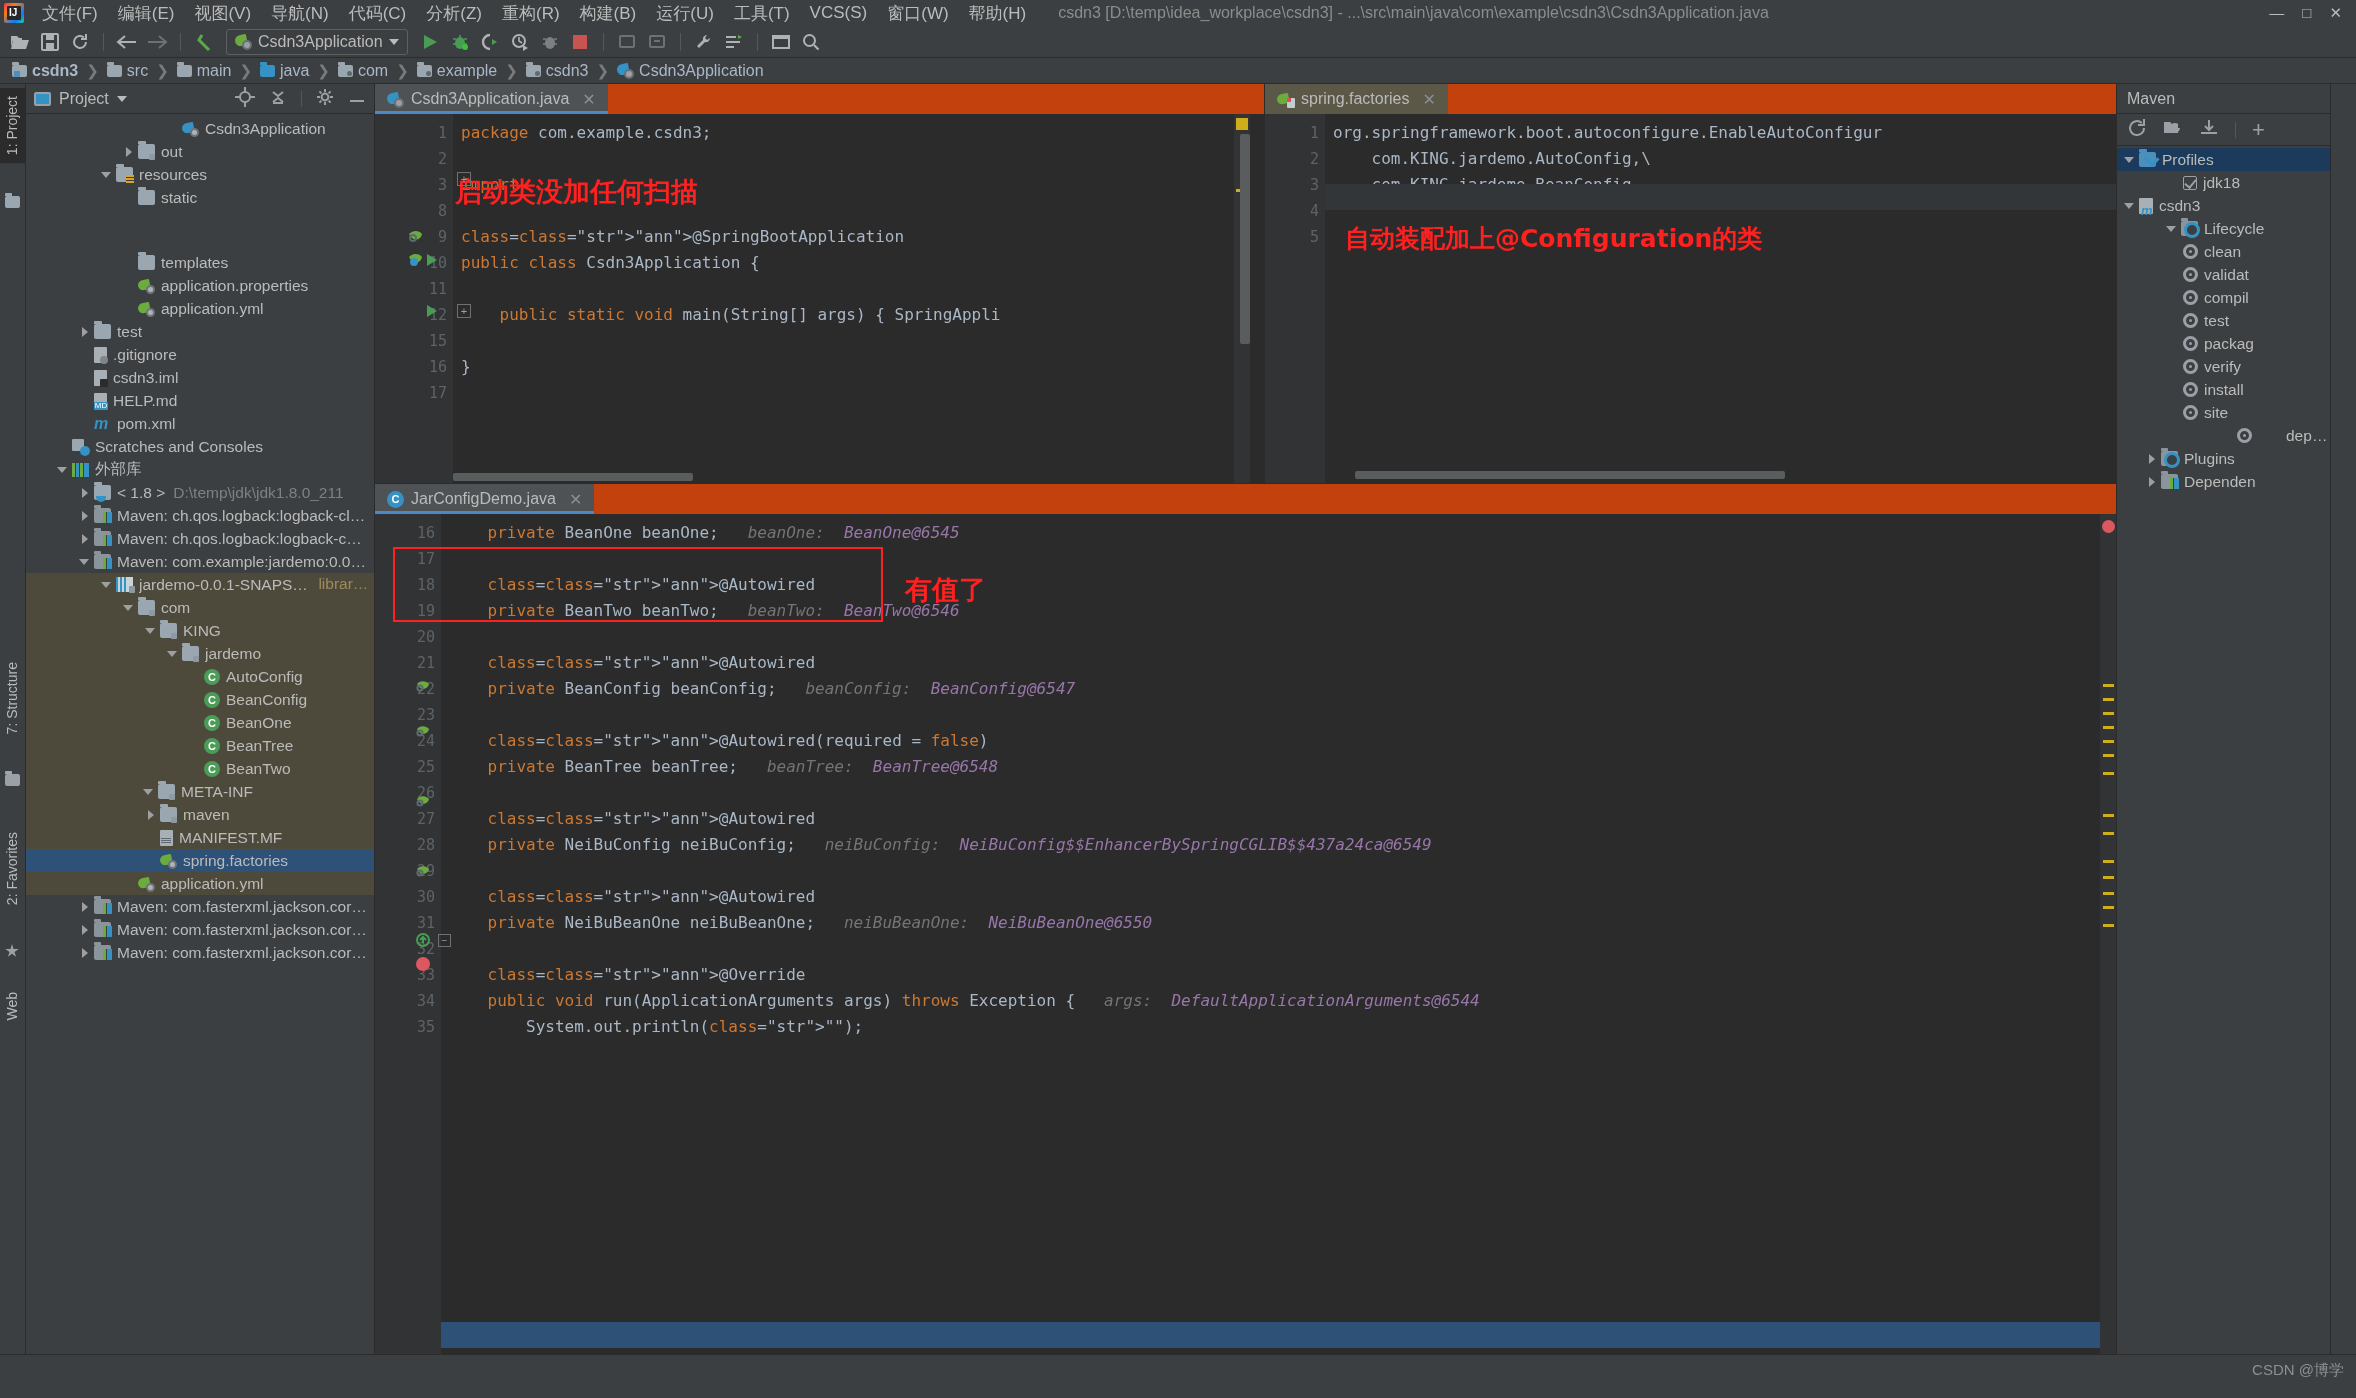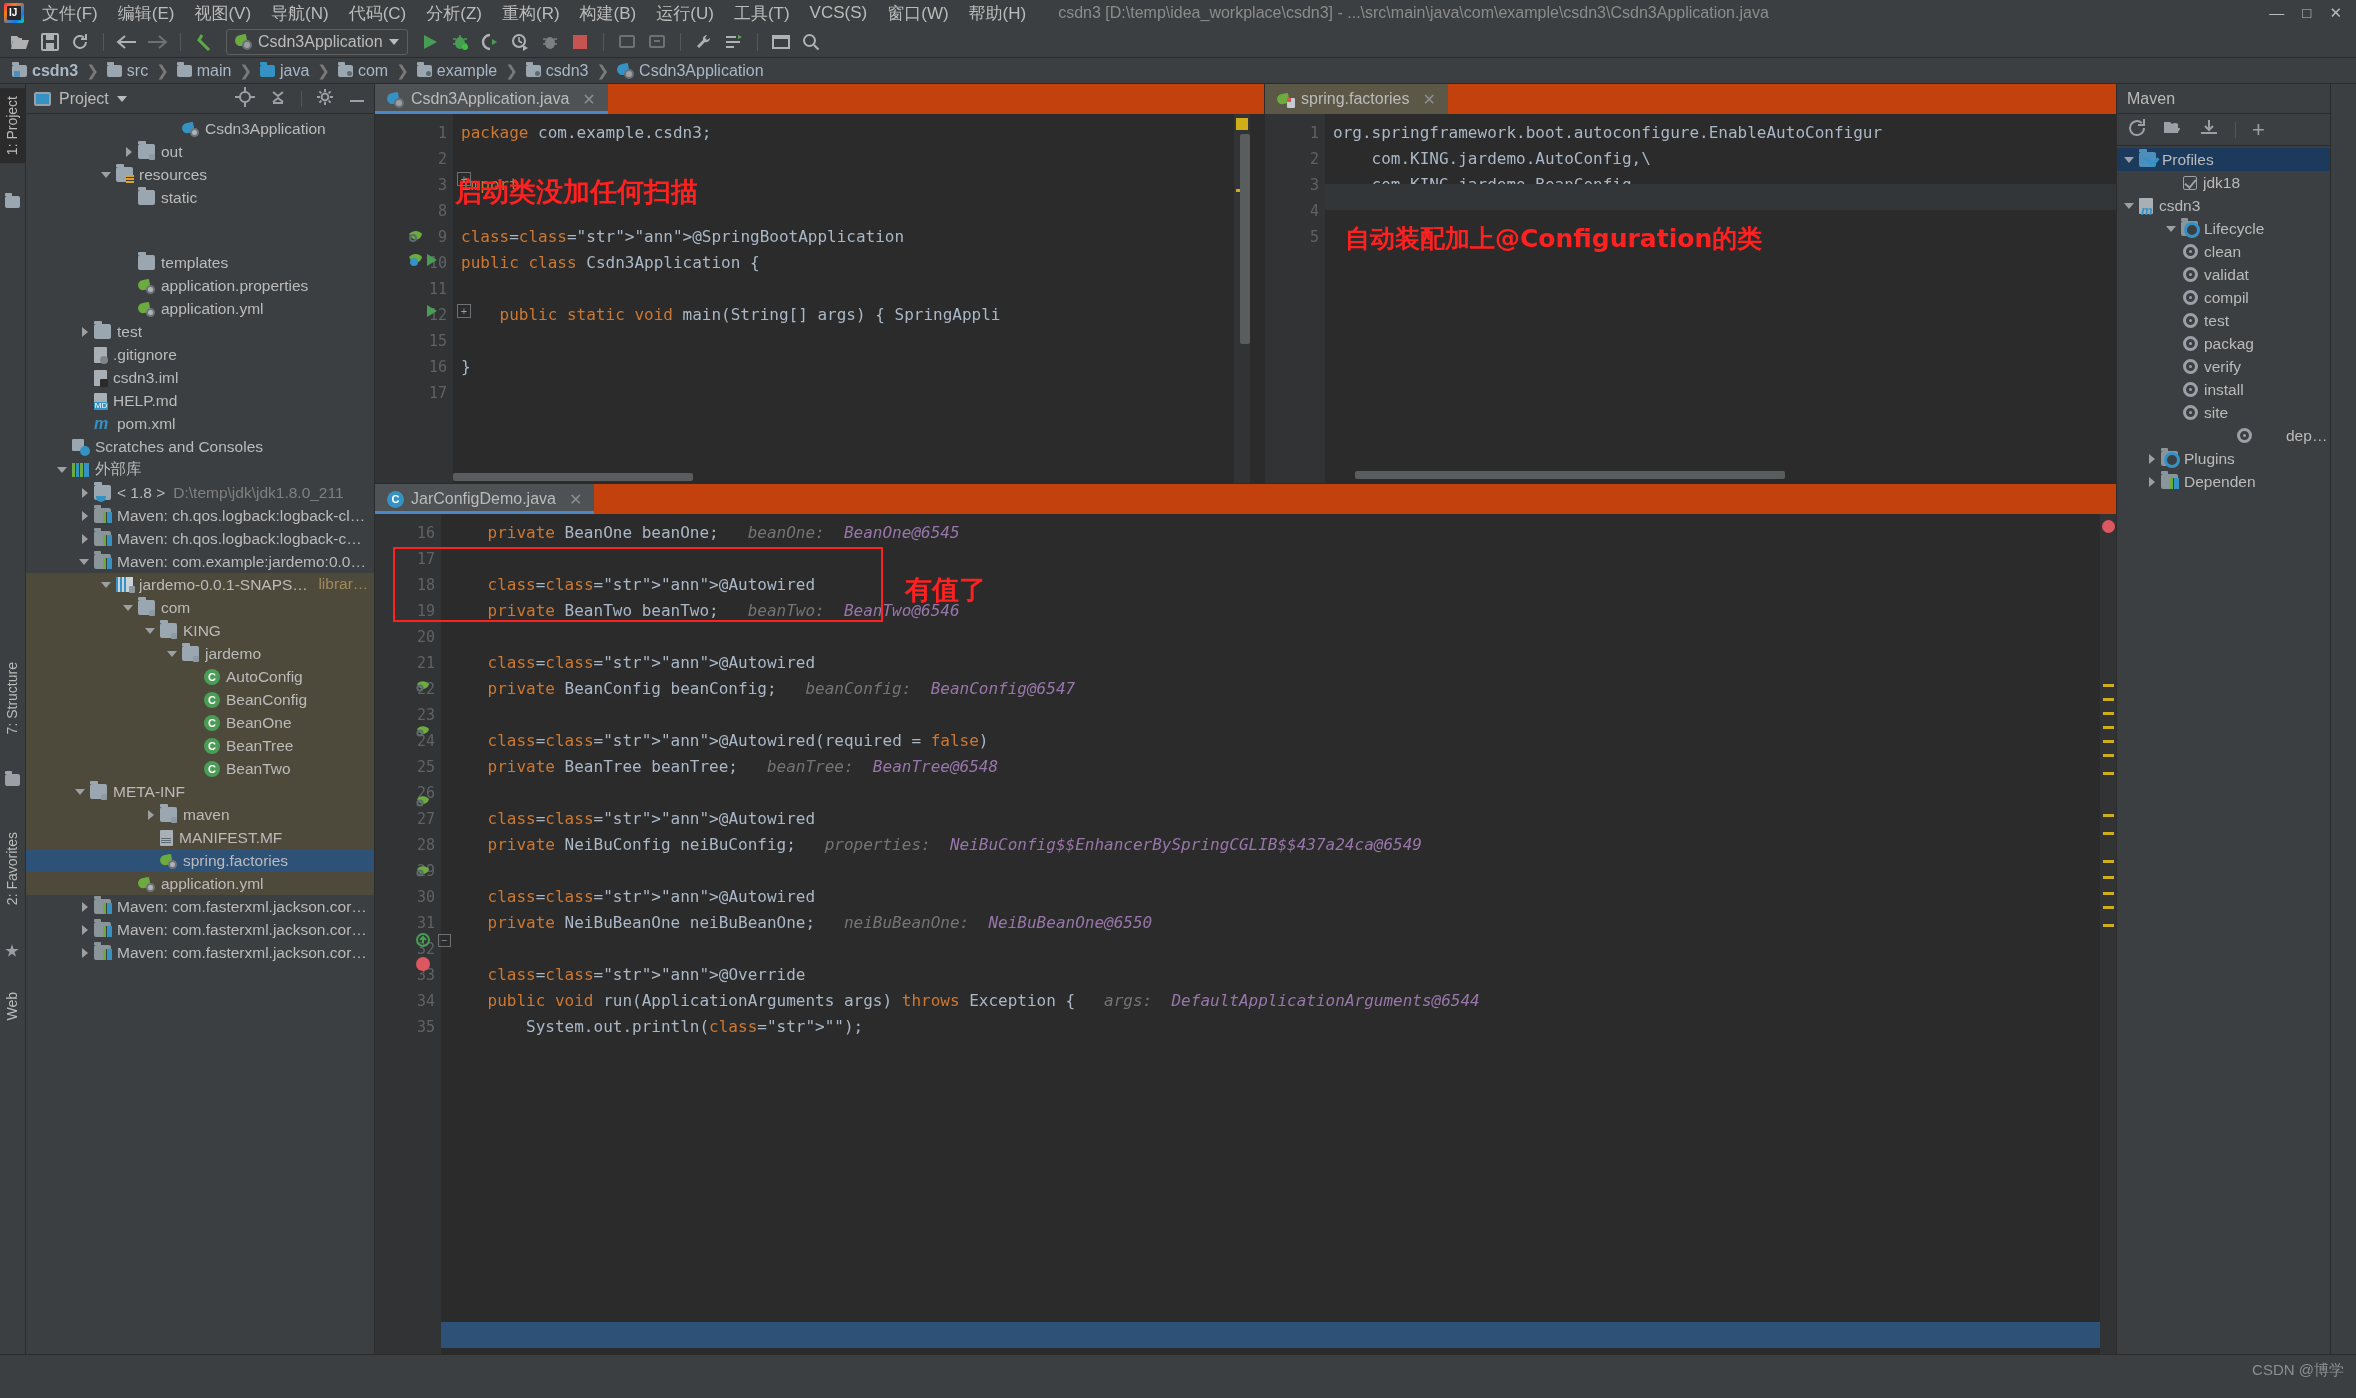--- a/index.html
+++ b/index.html
@@ -567,21 +567,21 @@
           <div class="row lib" style="padding-left: 162px;">
             <span class="arrow"></span>
             <span class="ico i-class">C</span>
             <span class="lbl">BeanTree</span>
           </div>
           <div class="row lib" style="padding-left: 162px;">
             <span class="arrow"></span>
             <span class="ico i-class">C</span>
             <span class="lbl">BeanTwo</span>
           </div>
-          <div class="row lib" style="padding-left: 48px; text-align: center;">
+          <div class="row lib" style="padding-left: 116px; text-align: center;">
             <span class="arrow open"></span>
             <span class="ico i-folder lock"></span>
             <span class="lbl">META-INF</span>
           </div>
           <div class="row lib" style="padding-left: 118px;">
             <span class="arrow closed"></span>
             <span class="ico i-folder lock"></span>
             <span class="lbl">maven</span>
           </div>
           <div class="row lib" style="padding-left: 118px;">
@@ -772,21 +772,21 @@
               <div class="cl">    <span <span="" class="kw">class</span>=<span <span="" class="kw">class</span>="str"&gt;"ann"&gt;@Autowired</div>
               <div class="cl">    <span class="kw">private</span> BeanTwo beanTwo;   <span class="hint">beanTwo:</span>  <span class="hintv">BeanTwo@6546</span></div>
               <div class="cl"></div>
               <div class="cl">    <span <span="" class="kw">class</span>=<span <span="" class="kw">class</span>="str"&gt;"ann"&gt;@Autowired</div>
               <div class="cl">    <span class="kw">private</span> BeanConfig beanConfig;   <span class="hint">beanConfig:</span>  <span class="hintv">BeanConfig@6547</span></div>
               <div class="cl"></div>
               <div class="cl">    <span <span="" class="kw">class</span>=<span <span="" class="kw">class</span>="str"&gt;"ann"&gt;@Autowired(required = <span class="kw">false</span>)</div>
               <div class="cl">    <span class="kw">private</span> BeanTree beanTree;   <span class="hint">beanTree:</span>  <span class="hintv">BeanTree@6548</span></div>
               <div class="cl"></div>
               <div class="cl">    <span <span="" class="kw">class</span>=<span <span="" class="kw">class</span>="str"&gt;"ann"&gt;@Autowired</div>
-              <div class="cl">    <span class="kw">private</span> NeiBuConfig neiBuConfig;   <span class="hint">properties:</span>  <span class="hintv">NeiBuConfig$$EnhancerBySpringCGLIB$$437a24ca@6549</span></div>
+              <div class="cl">    <span class="kw">private</span> NeiBuConfig neiBuConfig;   <span class="hint">neiBuConfig:</span>  <span class="hintv">NeiBuConfig$$EnhancerBySpringCGLIB$$437a24ca@6549</span></div>
               <div class="cl"></div>
               <div class="cl">    <span <span="" class="kw">class</span>=<span <span="" class="kw">class</span>="str"&gt;"ann"&gt;@Autowired</div>
               <div class="cl">    <span class="kw">private</span> NeiBuBeanOne neiBuBeanOne;   <span class="hint">neiBuBeanOne:</span>  <span class="hintv">NeiBuBeanOne@6550</span></div>
               <div class="cl"></div>
               <div class="cl">    <span <span="" class="kw">class</span>=<span <span="" class="kw">class</span>="str"&gt;"ann"&gt;@Override</div>
               <div class="cl">    <span class="kw">public</span> <span class="kw">void</span> run(ApplicationArguments args) <span class="kw">throws</span> Exception {   <span class="hint">args:</span>  <span class="hintv">DefaultApplicationArguments@6544</span></div>
               <div class="cl">        System.out.println(<span <span="" class="kw">class</span>="str"&gt;"");</div>
             </div>
 
           <div class="redbox" style="left:18px; top:33px; width:490px; height:75px;"></div>

